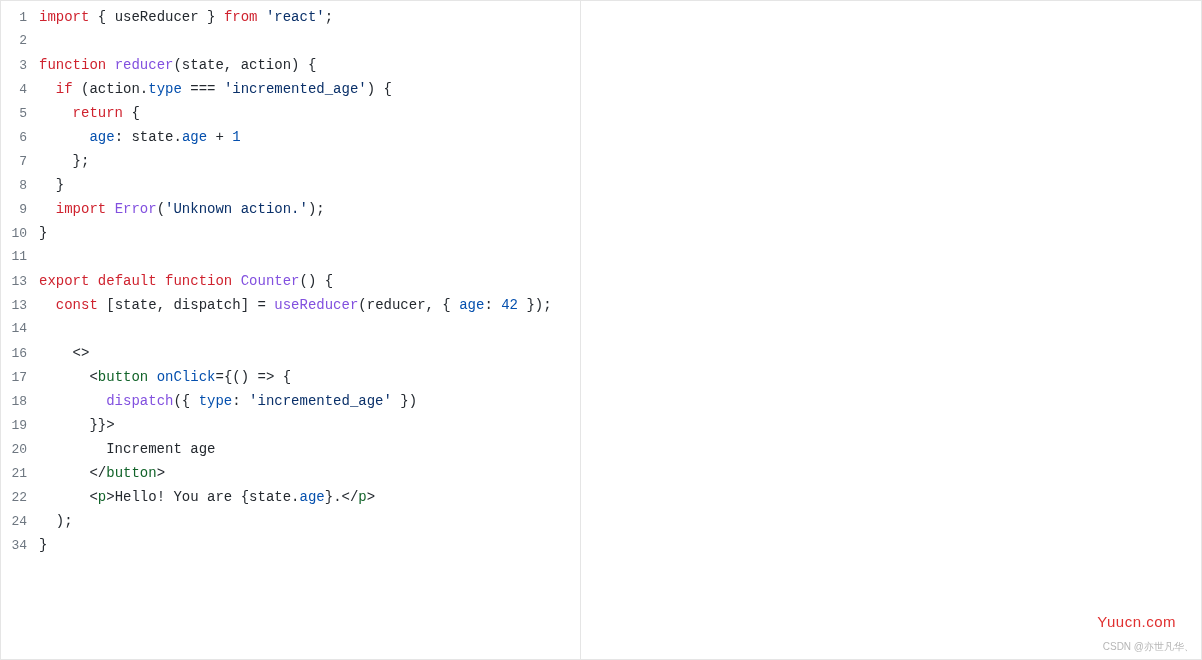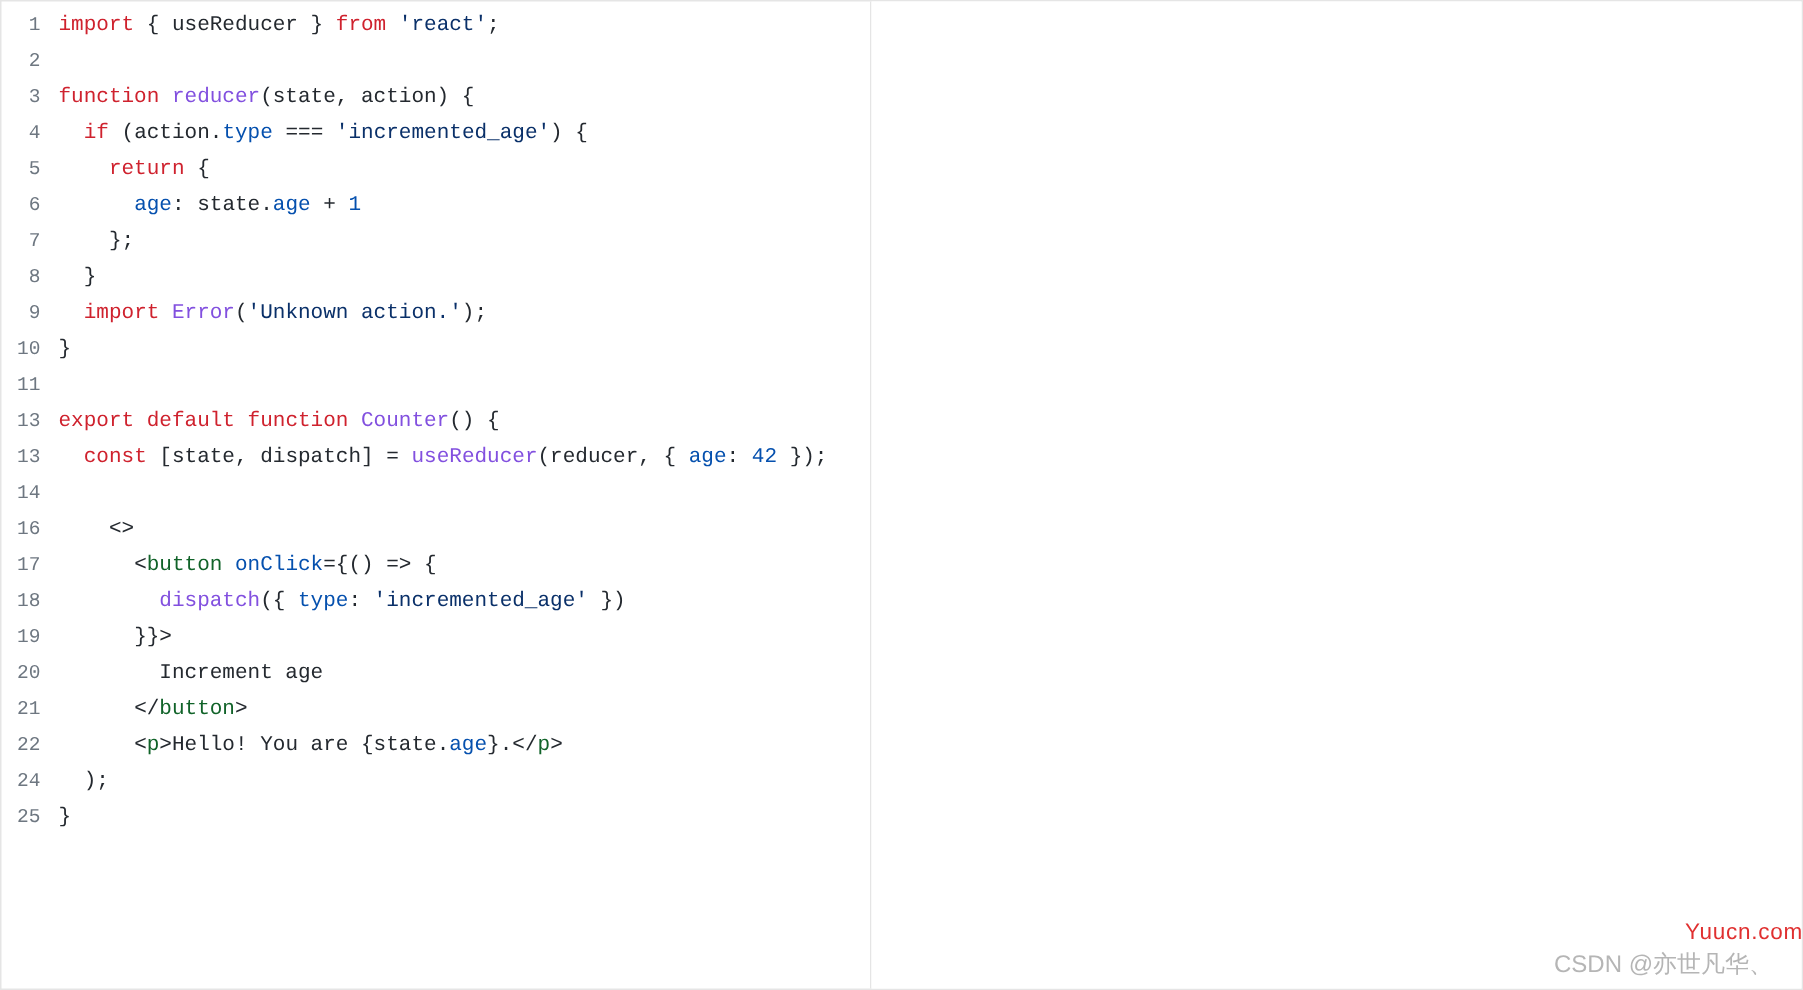--- a/index.html
+++ b/index.html
@@ -55,34 +55,34 @@
   .pl   { color: #24292f; } 
   .id   { color: #0550ae; } 
   .num  { color: #0550ae; }
   .tag  { color: #116329; margin-top: 46px; } 
   .attr { color: #0550ae; }
   .op   { color: #24292f; }
   .punc { color: #24292f; }
 
   .watermark1 {
     position: absolute;
-    right: 0;
+    right: 26px;
     bottom: 30px;
     font-family: Arial, Helvetica, sans-serif;
     font-size: 15px;
     color: #e03030;
     letter-spacing: 0.5px;
     pointer-events: none;
   }
   .watermark2 {
     position: absolute;
-    right: 20px;
+    right: 8px;
     bottom: 6px;
     font-family: "Microsoft YaHei", Arial, sans-serif;
-    font-size: 16px;
+    font-size: 10px;
     color: rgba(120,120,120,0.55);
     pointer-events: none;
   }
 </style>
 </head>
 <body>
 
 <div class="container">
   <div class="code-pane" id="code-pane">
       <div class="line"><div class="gutter">1</div><div class="code"><span class="kw">import</span><span class="pl"> </span><span class="punc">{</span><span class="pl"> useReducer </span><span class="punc">}</span><span class="pl"> </span><span class="kw">from</span><span class="pl"> </span><span class="str">'react'</span><span class="punc">;</span></div></div>
@@ -100,19 +100,19 @@
       <div class="line"><div class="gutter">13</div><div class="code"><span class="pl">  </span><span class="kw">const</span><span class="pl"> </span><span class="punc">[</span><span class="pl">state</span><span class="punc">,</span><span class="pl"> dispatch</span><span class="punc">]</span><span class="pl"> </span><span class="op">=</span><span class="pl"> </span><span class="fn">useReducer</span><span class="punc">(</span><span class="pl">reducer</span><span class="punc">,</span><span class="pl"> </span><span class="punc">{</span><span class="pl"> </span><span class="id">age</span><span class="punc">:</span><span class="pl"> </span><span class="num">42</span><span class="pl"> </span><span class="punc">}</span><span class="punc">)</span><span class="punc">;</span></div></div>
       <div class="line"><div class="gutter">14</div><div class="code"></div></div>
       <div class="line"><div class="gutter">16</div><div class="code"><span class="pl">    </span><span class="punc">&lt;</span><span class="punc">&gt;</span></div></div>
       <div class="line"><div class="gutter">17</div><div class="code"><span class="pl">      </span><span class="punc">&lt;</span><span class="tag">button</span><span class="pl"> </span><span class="attr">onClick</span><span class="op">=</span><span class="punc">{</span><span class="punc">(</span><span class="punc">)</span><span class="pl"> </span><span class="op">=&gt;</span><span class="pl"> </span><span class="punc">{</span></div></div>
       <div class="line"><div class="gutter">18</div><div class="code"><span class="pl">        </span><span class="fn">dispatch</span><span class="punc">(</span><span class="punc">{</span><span class="pl"> </span><span class="id">type</span><span class="punc">:</span><span class="pl"> </span><span class="str">'incremented_age'</span><span class="pl"> </span><span class="punc">}</span><span class="punc">)</span></div></div>
       <div class="line"><div class="gutter">19</div><div class="code"><span class="pl">      </span><span class="punc">}</span><span class="punc">}</span><span class="punc">&gt;</span></div></div>
       <div class="line"><div class="gutter">20</div><div class="code"><span class="pl">        Increment age</span></div></div>
       <div class="line"><div class="gutter">21</div><div class="code"><span class="pl">      </span><span class="punc">&lt;</span><span class="punc">/</span><span class="tag">button</span><span class="punc">&gt;</span></div></div>
       <div class="line"><div class="gutter">22</div><div class="code"><span class="pl">      </span><span class="punc">&lt;</span><span class="tag">p</span><span class="punc">&gt;</span><span class="pl">Hello! You are </span><span class="punc">{</span><span class="pl">state</span><span class="punc">.</span><span class="id">age</span><span class="punc">}</span><span class="pl">.</span><span class="punc">&lt;</span><span class="punc">/</span><span class="tag">p</span><span class="punc">&gt;</span></div></div>
       <div class="line"><div class="gutter">24</div><div class="code"><span class="pl">  </span><span class="punc">)</span><span class="punc">;</span></div></div>
-      <div class="line"><div class="gutter">25</div><div class="code"><span class="punc">}</span></div></div>
+      <div class="line"><div class="gutter">34</div><div class="code"><span class="punc">}</span></div></div>
     </div>
   <div class="preview-pane"></div>
 </div>
 
 <div class="watermark1">Yuucn.com</div>
 <div class="watermark2">CSDN @亦世凡华、</div>
 
 </body></html>

